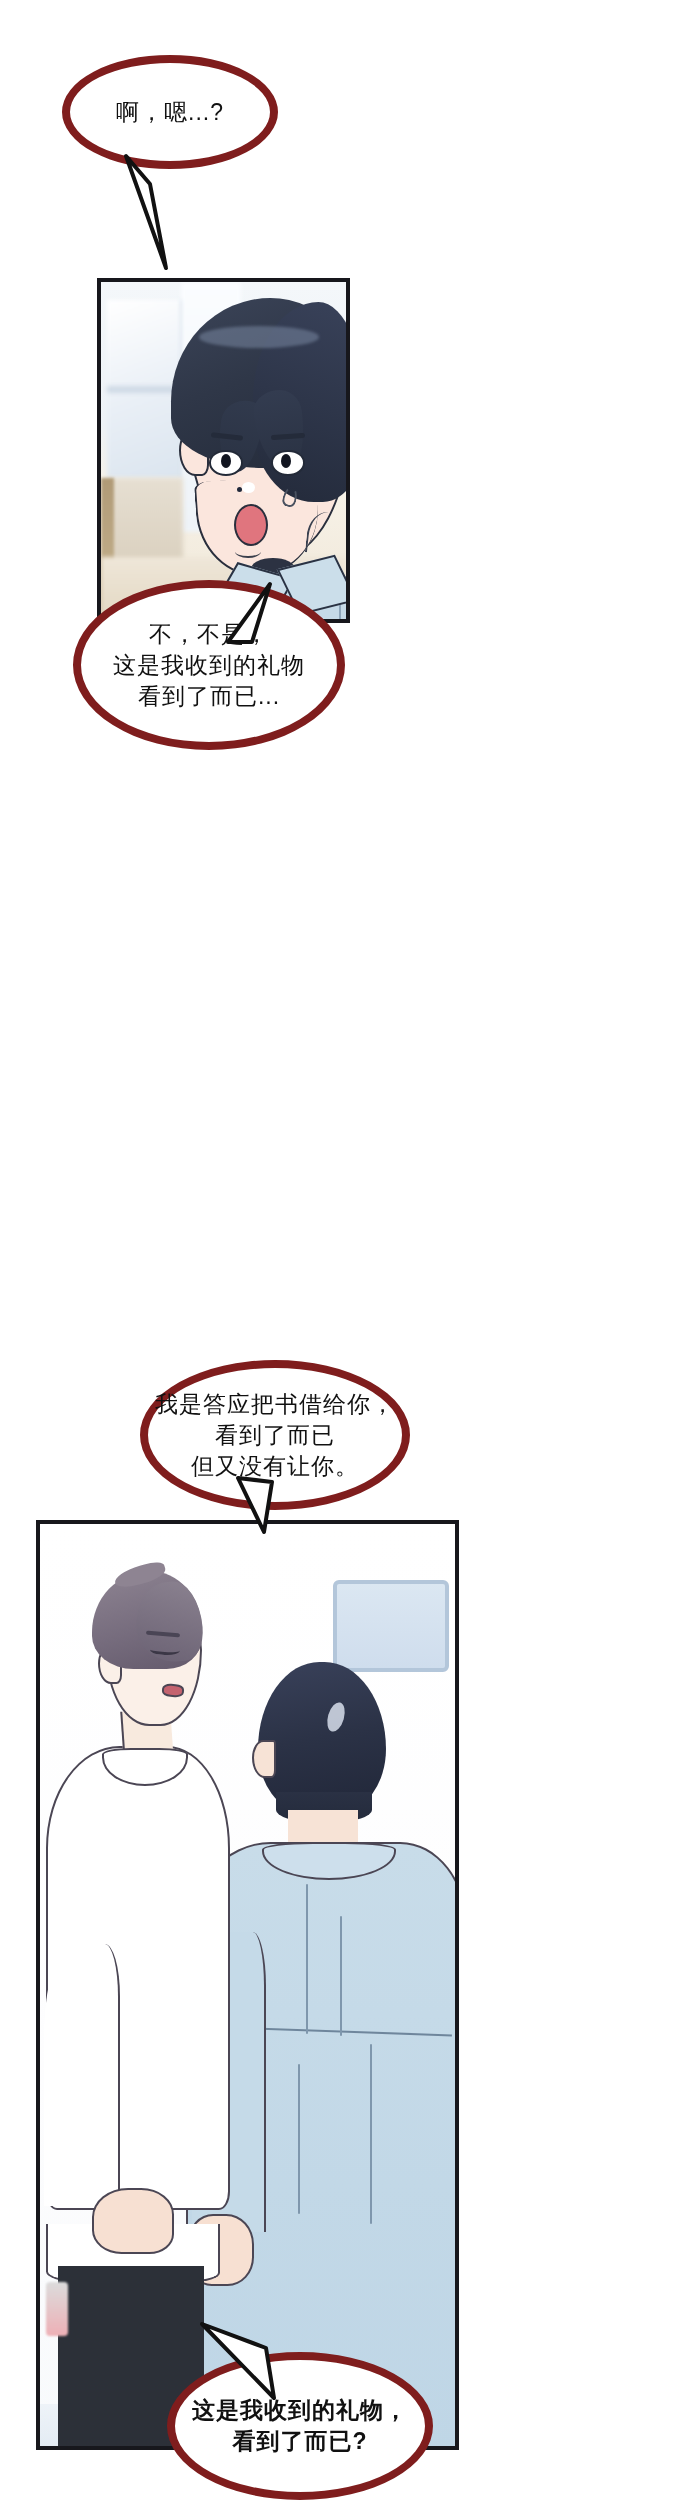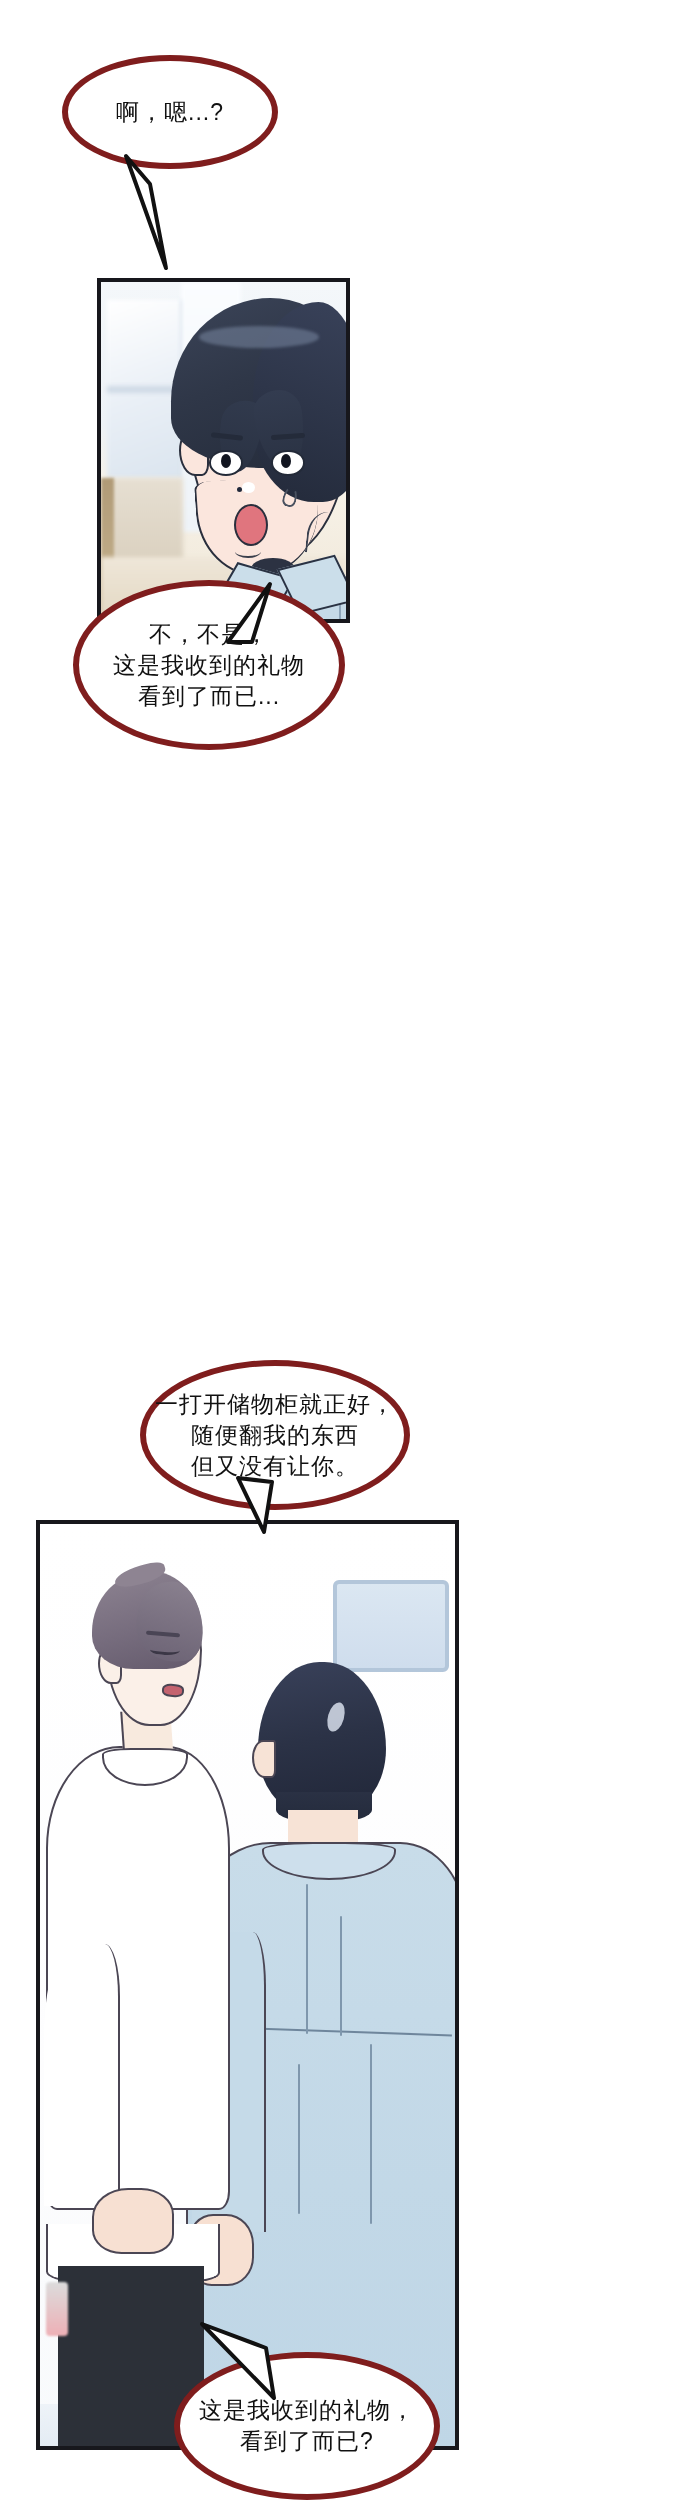--- a/index.html
+++ b/index.html
@@ -20,21 +20,21 @@
     left: 0; top: 0;
     width: 690px;
     height: 2500px;
     background: #ffffff;
   }
 
   
   .bubble {
     position: absolute;
     background: #ffffff;
-    border: 6px solid #7f1d1d;
+    border: 8px solid #7f1d1d;
     border-radius: 50% / 50%;
     display: flex;
     flex-direction: column;
     align-items: center;
     justify-content: center;
     box-sizing: border-box;
     z-index: 40;
   }
   .bubble .line {
     color: #111111;
@@ -438,22 +438,22 @@
   <svg class="tail" style="left:218px; top:580px; width:90px; height:70px;" viewBox="0 0 90 70">
     <path d="M10,62 L52,4 L34,62 Z" fill="#ffffff" stroke="#111111" stroke-width="4" stroke-linejoin="round"></path>
   </svg>
   <div class="bubble" id="bubble2" style="left:73px; top:580px; width:272px; height:170px; border-radius:50%;">
     <div class="line">不，不是，</div>
     <div class="line">这是我收到的礼物</div>
     <div class="line">看到了而已...</div>
   </div>
 
   <div class="bubble" id="bubble3" style="left:140px; top:1360px; width:270px; height:150px;">
-    <div class="line">一打开储物柜就正好，</div>
-    <div class="line">随便翻我的东西</div>
+    <div class="line">我是答应把书借给你，</div>
+    <div class="line">看到了而已</div>
     <div class="line">但又没有让你。</div>
   </div>
   <svg class="tail" style="left:232px; top:1470px; width:70px; height:70px;" viewBox="0 0 70 70">
     <path d="M6,8 L32,62 L40,12 Z" fill="#ffffff" stroke="#111111" stroke-width="4" stroke-linejoin="round"></path>
   </svg>
 
   <div class="panel" id="panel2">
     <div class="p2-bg"></div>
     <div class="p2-board"></div>
     <div class="p2-strip"></div>
@@ -488,18 +488,18 @@
     <div class="b1-mouth"></div>
     <div class="b1-shirt-hem"></div>
     <div class="b1-hand"></div>
     <div class="b1-pant"></div>
     <div class="b2-pinkthing"></div>
   </div>
 
   <svg class="tail" style="left:196px; top:2318px; width:100px; height:90px;" viewBox="0 0 100 90">
     <path d="M6,6 L78,80 L70,30 Z" fill="#ffffff" stroke="#111111" stroke-width="4" stroke-linejoin="round"></path>
   </svg>
-  <div class="bubble" id="bubble4" style="left:174px; top:2352px; width:266px; height:148px;">
+  <div class="bubble" id="bubble4" style="left:167px; top:2352px; width:266px; height:148px;font-weight:bold;">
     <div class="line">这是我收到的礼物，</div>
     <div class="line">看到了而已?</div>
   </div>
 
 </div>
 
 </body></html>

